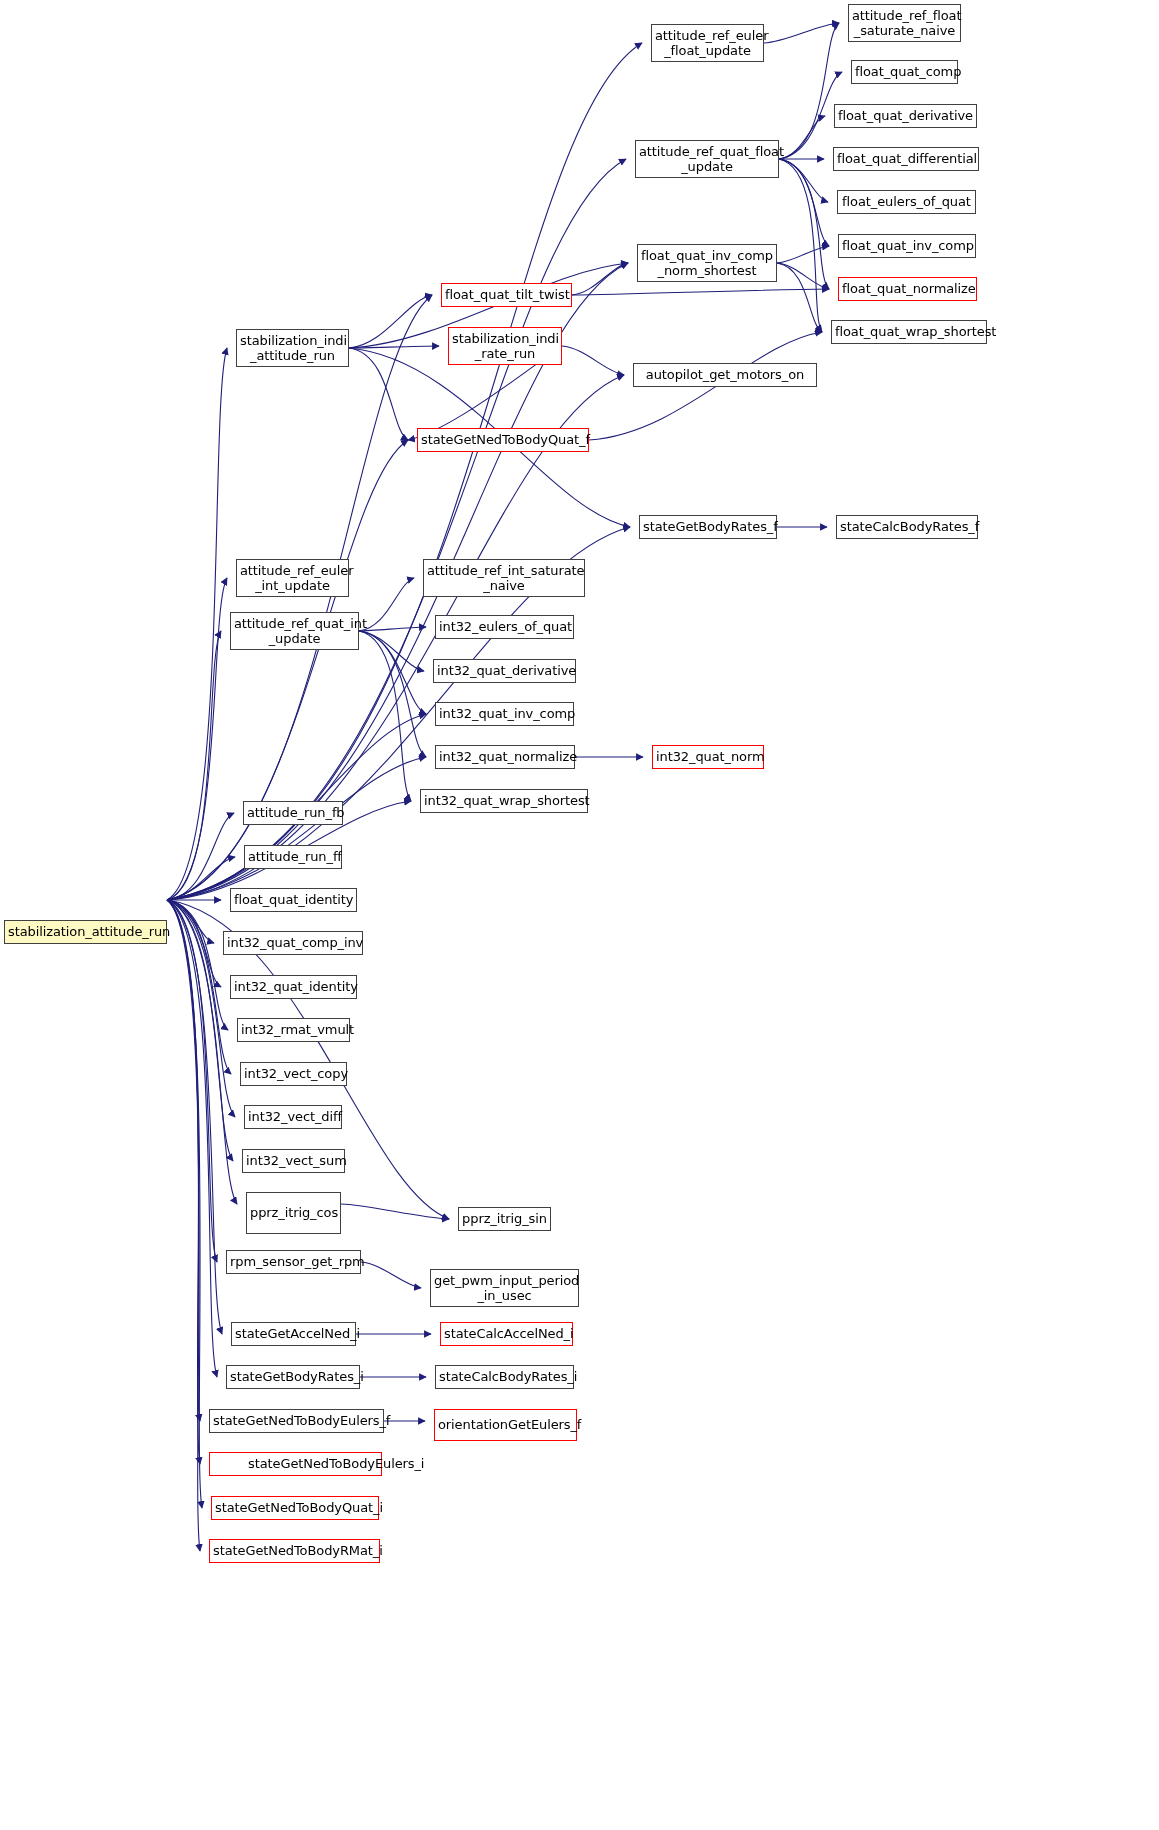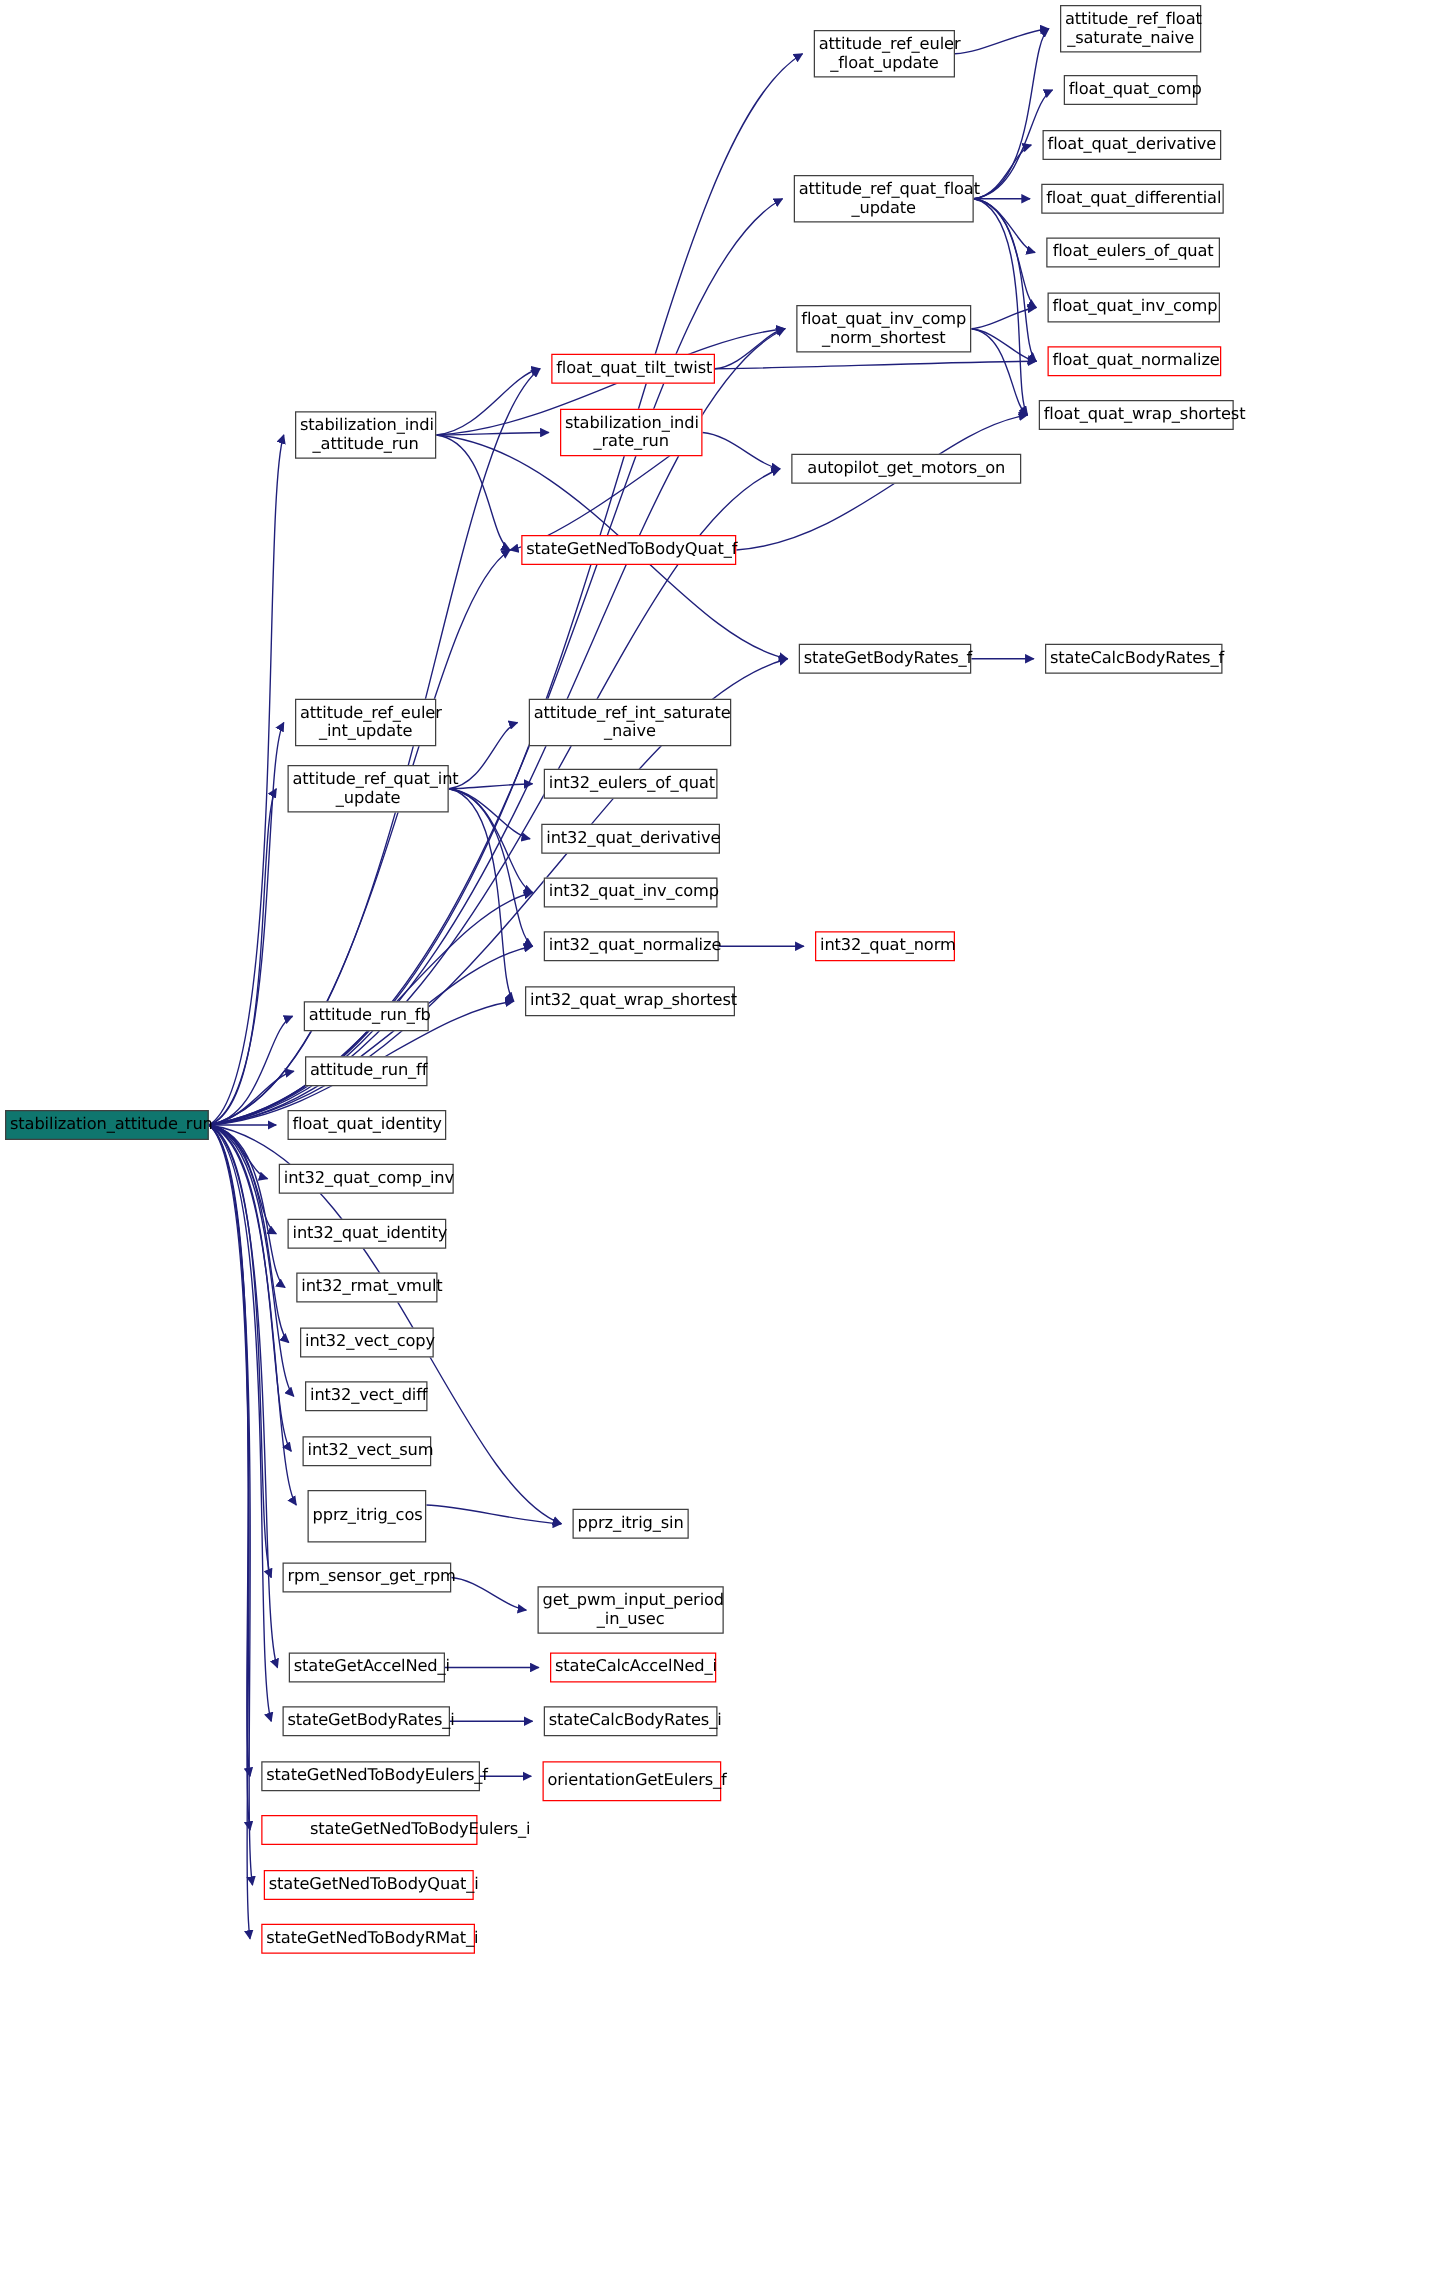--- a/index.html
+++ b/index.html
@@ -36,22 +36,23 @@
     font-size: 13px;
     line-height: 1.18;
     letter-spacing: -0.1px;
     white-space: pre-line;
     padding: 0 3px;
   }
   .gnode.red {
     border-color: #ff0000;
   }
   .gnode.root {
-    background: #0f766e;
+    background: #fef9c3;
     border-color: #404040;
+    margin-top: 32px;
   }
   .gnode span {
     display: block;
     width: 100%;
   }
 </style>
 </head>
 <body>
 
 <div id="graph-root">

